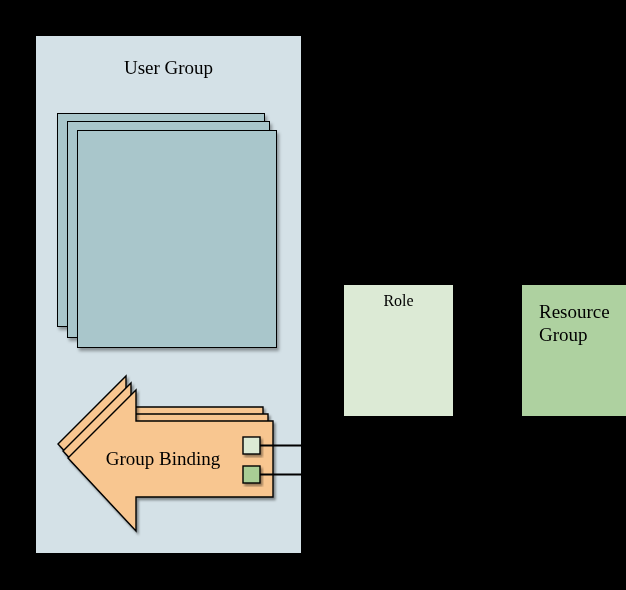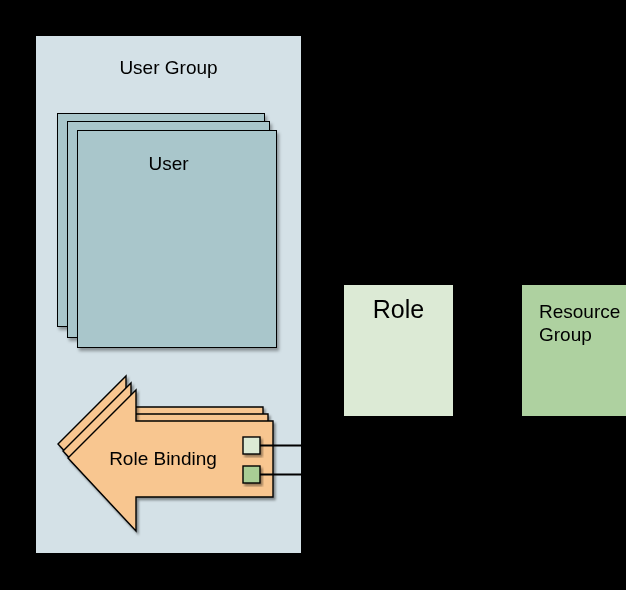--- a/index.html
+++ b/index.html
@@ -1,21 +1,21 @@
 <!DOCTYPE html>
 <html><head>
 <meta charset="utf-8">
 <style>
   html, body { margin: 0; padding: 0; background: #000; }
   #stage {
     position: relative;
     width: 626px;
     height: 590px;
     background: #000;
-    font-family: Liberation Sans, sans-serif;
+    font-family: Liberation Serif, serif;
     color: #000;
     overflow: hidden;
   }
   .abs { position: absolute; box-sizing: border-box; }
 
   
   .usergroup-box {
     left: 36px; top: 36px; width: 265px; height: 517px;
     background: #d4e1e7;
   }
@@ -49,22 +49,22 @@
   .connector  { stroke: #000; stroke-width: 2.2px; }
 
   .rolebinding-label { left: 58px; top: 447px; width: 210px; }
 
   
   .role-box {
     left: 344px; top: 285px; width: 109px; height: 131px;
     background: #dcead5;
   }
   .role-box .inner-label {
-    padding-top: 13px; text-align: center;
-    font-size: 25px; line-height: 23px;
+    padding-top: 4px; text-align: center;
+    font-size: 16px; line-height: 23px;
   }
   .resource-box {
     left: 478px; top: 285px; width: 115px; height: 131px;
     background: #aed1a0;
     margin-left: 44px;
   }
   .resource-box .inner-label {
     padding: 15px 0 0 17px; text-align: left;
     font-size: 19px; line-height: 23px; width: 96px;
   }
@@ -73,41 +73,40 @@
 <body>
 
 <div id="stage">
 
   <div class="abs usergroup-box"></div>
   <div class="diagram-label usergroup-label">User Group</div>
 
   <div class="user-layer user-back"></div>
   <div class="user-layer user-mid"></div>
   <div class="user-layer user-front"></div>
-  <div class="diagram-label user-label">User</div>
 
   <svg class="overlay" width="626" height="590" viewBox="0 0 626 590">
     <defs>
       <filter id="ds" x="-20%" y="-20%" width="140%" height="140%">
         <feDropShadow dx="2" dy="2.5" stdDeviation="1.2" flood-color="#000000" flood-opacity="0.4"></feDropShadow>
       </filter>
     </defs>
 
     <polygon class="arrow-poly" filter="url(#ds)" transform="translate(-10,-14)" points="68,458 136,390 136,421 273,421 273,497 136,497 136,531" fill="#f8c690"></polygon>
     <polygon class="arrow-poly" filter="url(#ds)" transform="translate(-5,-7)" points="68,458 136,390 136,421 273,421 273,497 136,497 136,531" fill="#f8c690"></polygon>
     <polygon class="arrow-poly" filter="url(#ds)" points="68,458 136,390 136,421 273,421 273,497 136,497 136,531" fill="#f8c690"></polygon>
 
     <line class="connector" x1="258" y1="445.5" x2="344" y2="445.5"></line>
     <line class="connector" x1="258" y1="474.5" x2="478" y2="474.5"></line>
 
     <rect class="port-rect" filter="url(#ds)" x="243" y="437" width="17" height="17" fill="#dcead5"></rect>
     <rect class="port-rect" filter="url(#ds)" x="243" y="466" width="17" height="17" fill="#a9cd95"></rect>
   </svg>
 
-  <div class="diagram-label rolebinding-label">Role Binding</div>
+  <div class="diagram-label rolebinding-label">Group Binding</div>
 
   <div class="abs role-box">
     <div class="inner-label">Role</div>
   </div>
 
   <div class="abs resource-box">
     <div class="inner-label">Resource Group</div>
   </div>
 
 </div>

